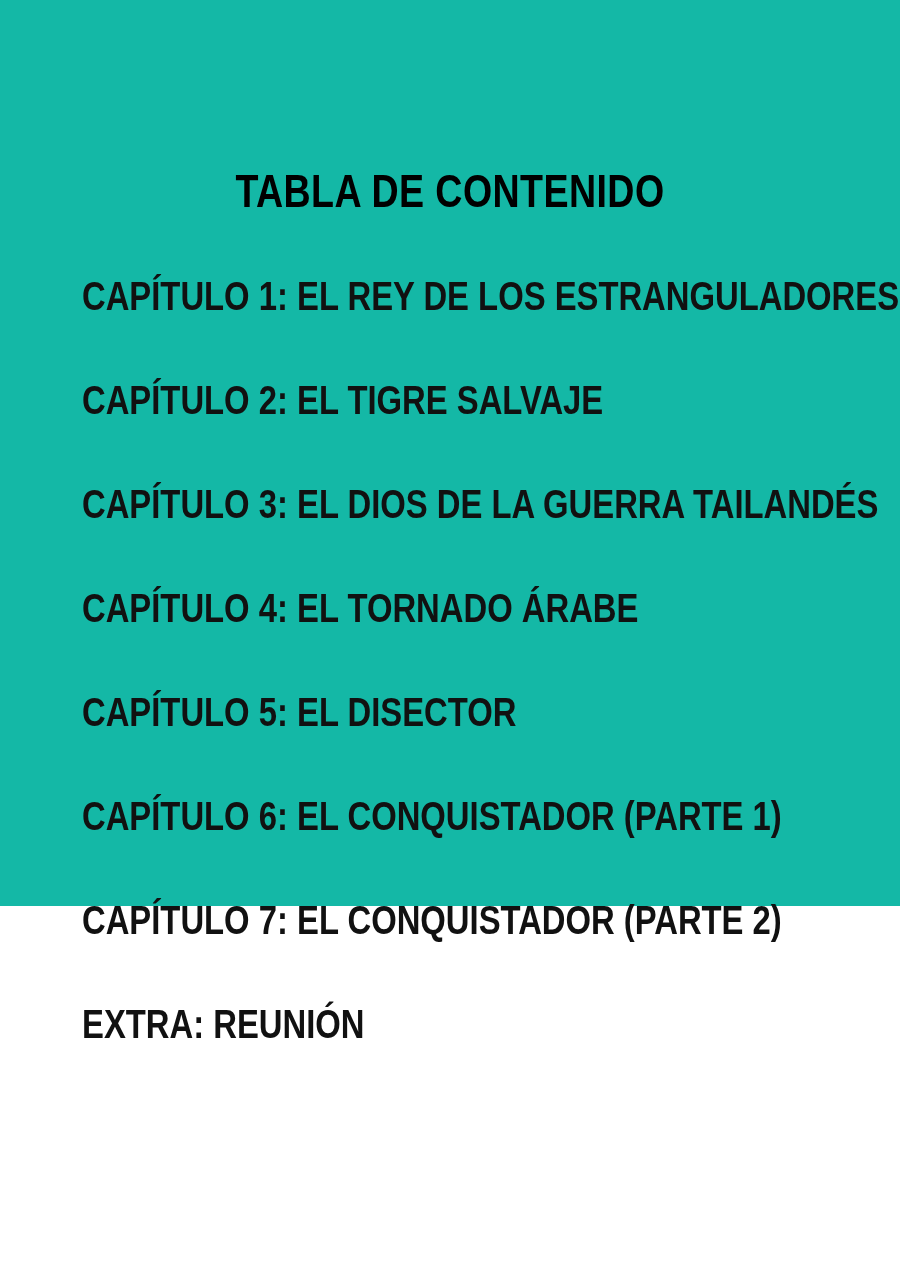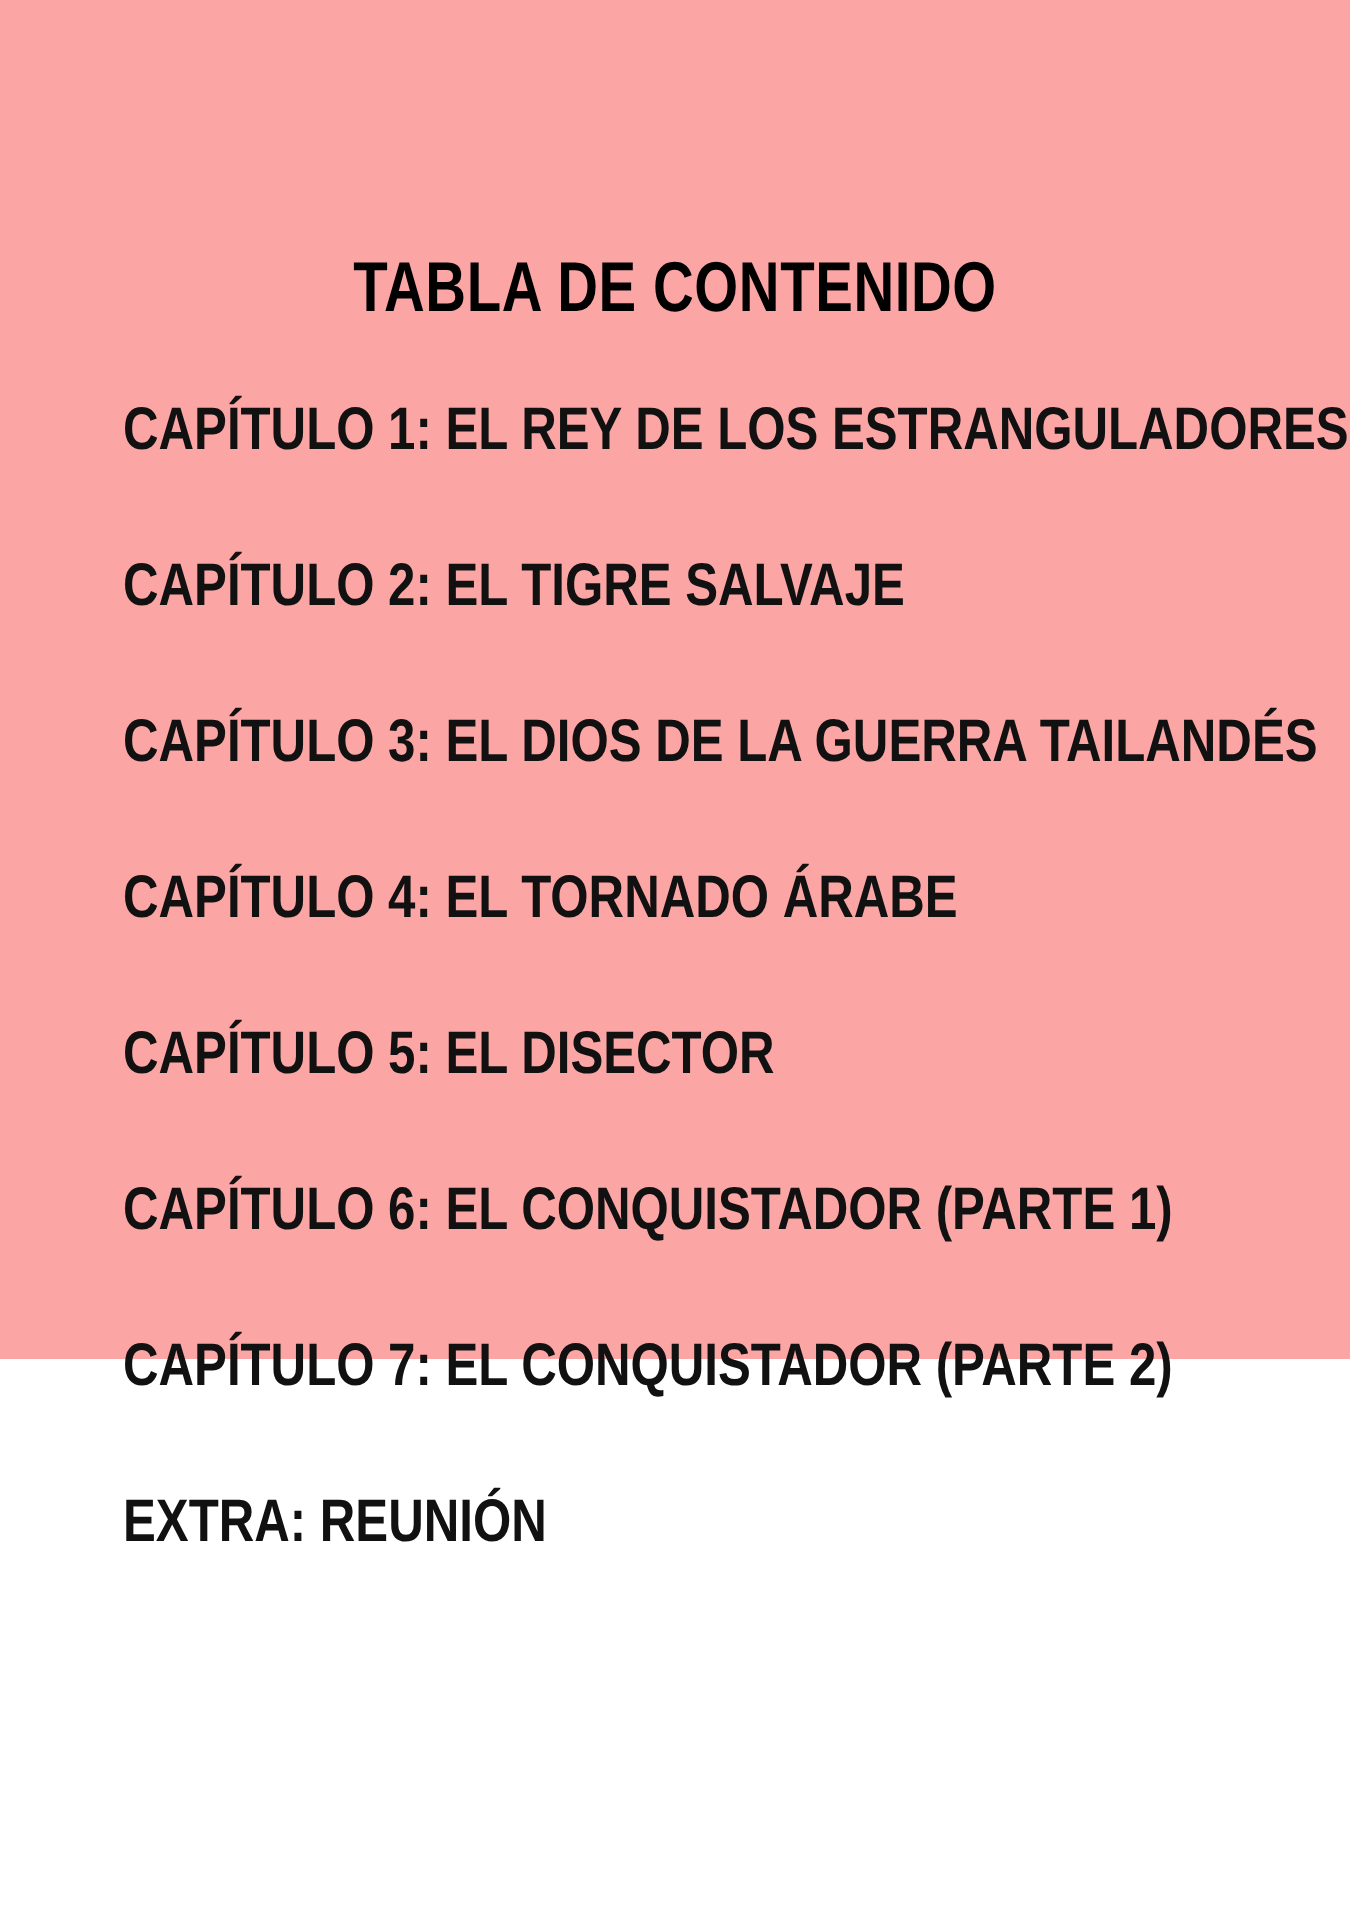--- a/index.html
+++ b/index.html
@@ -13,41 +13,41 @@
     background: #ffffff;
     font-family: "Liberation Sans", sans-serif;
     color: #111111;
     overflow: hidden;
   }
   .page {
     position: relative;
     width: 900px;
     height: 906px;
     box-sizing: border-box;
-    background: #fca5a5;
+    background: #14b8a6;
   }
   .toc-title {
     position: absolute;
     top: 132px;
     left: 0;
     width: 900px;
     text-align: center;
     font-family: "Liberation Sans", sans-serif;
     font-weight: bold;
     font-size: 47px;
     line-height: 56px;
     letter-spacing: 0.5px;
     color: #000000;
     transform: scaleX(0.80);
     transform-origin: center top;
     white-space: nowrap;
   }
   .toc-list {
     position: absolute;
-    top: 262px;
+    top: 272px;
     left: 82px;
     width: 760px;
     list-style: none;
     margin: 0;
     padding: 0;
   }
   .toc-entry {
     font-family: "Liberation Sans", sans-serif;
     font-weight: bold;
     font-size: 40px;

